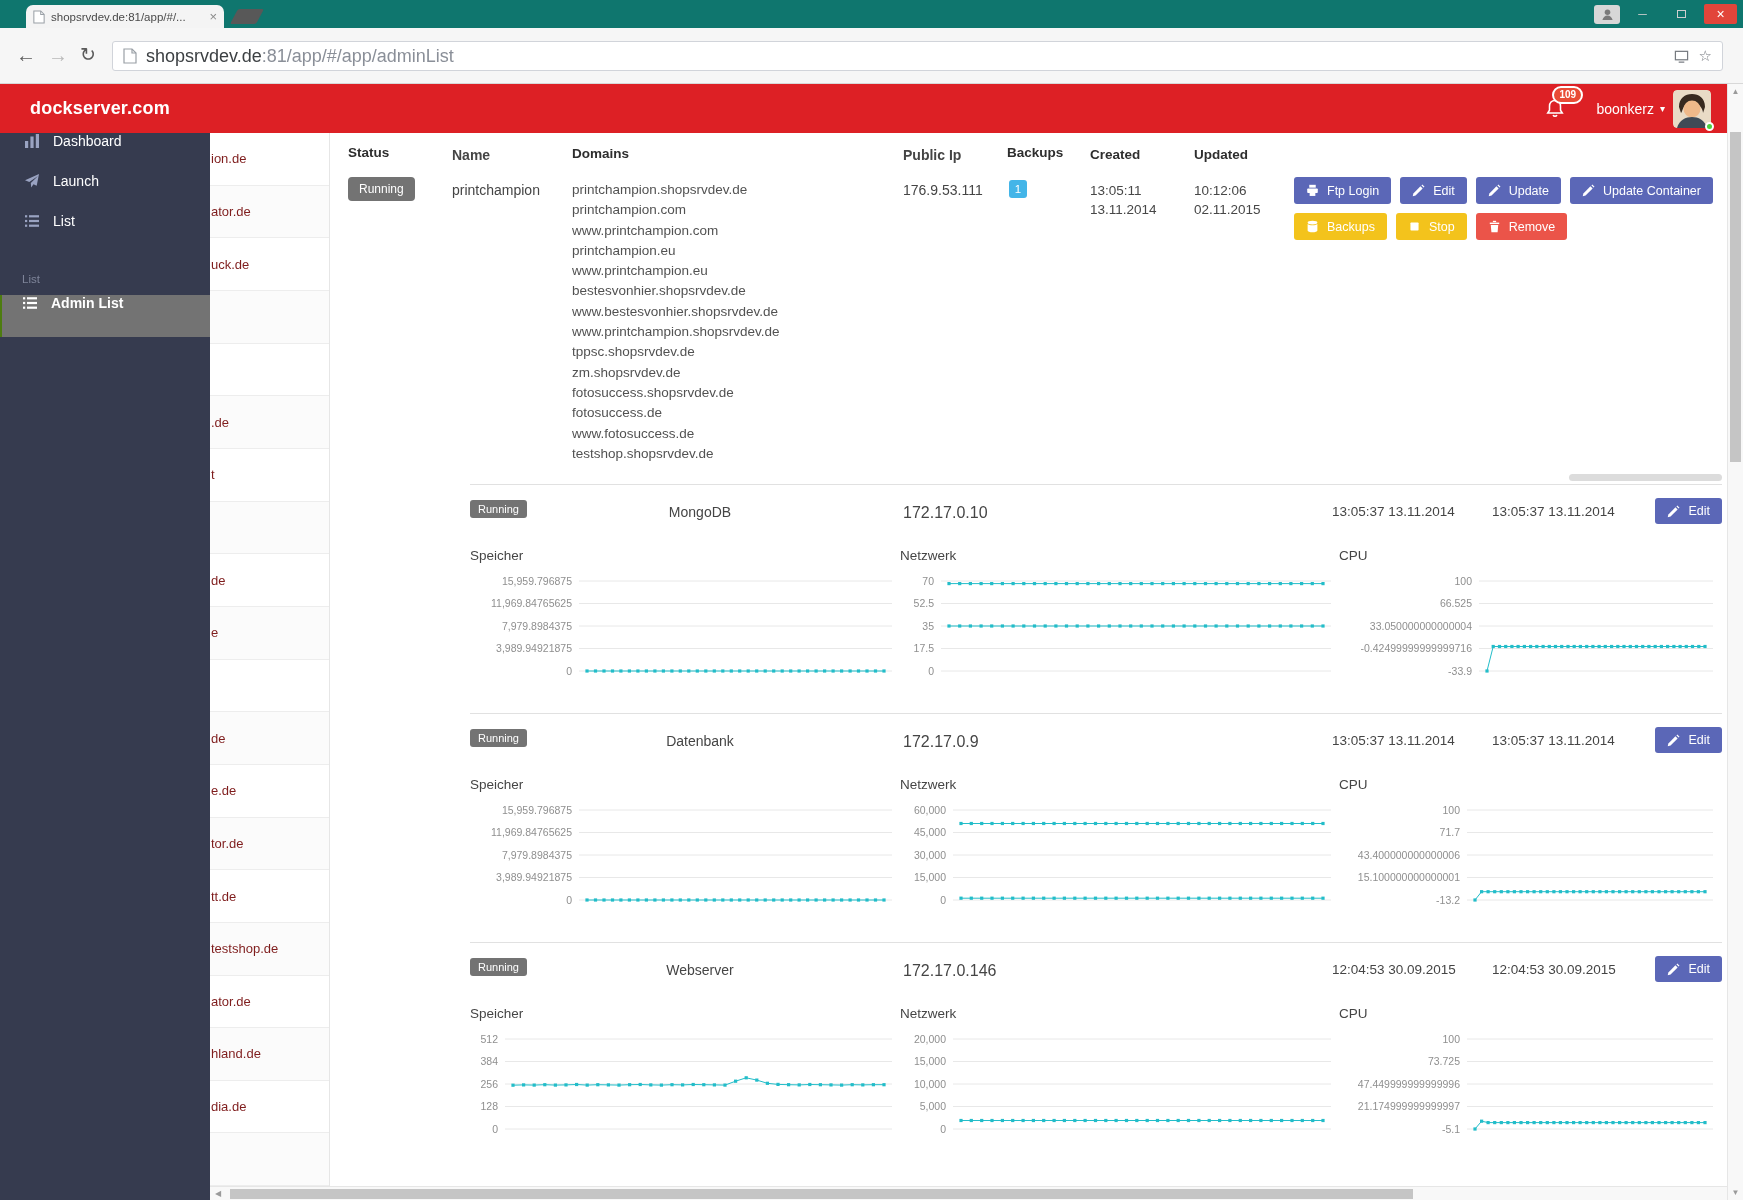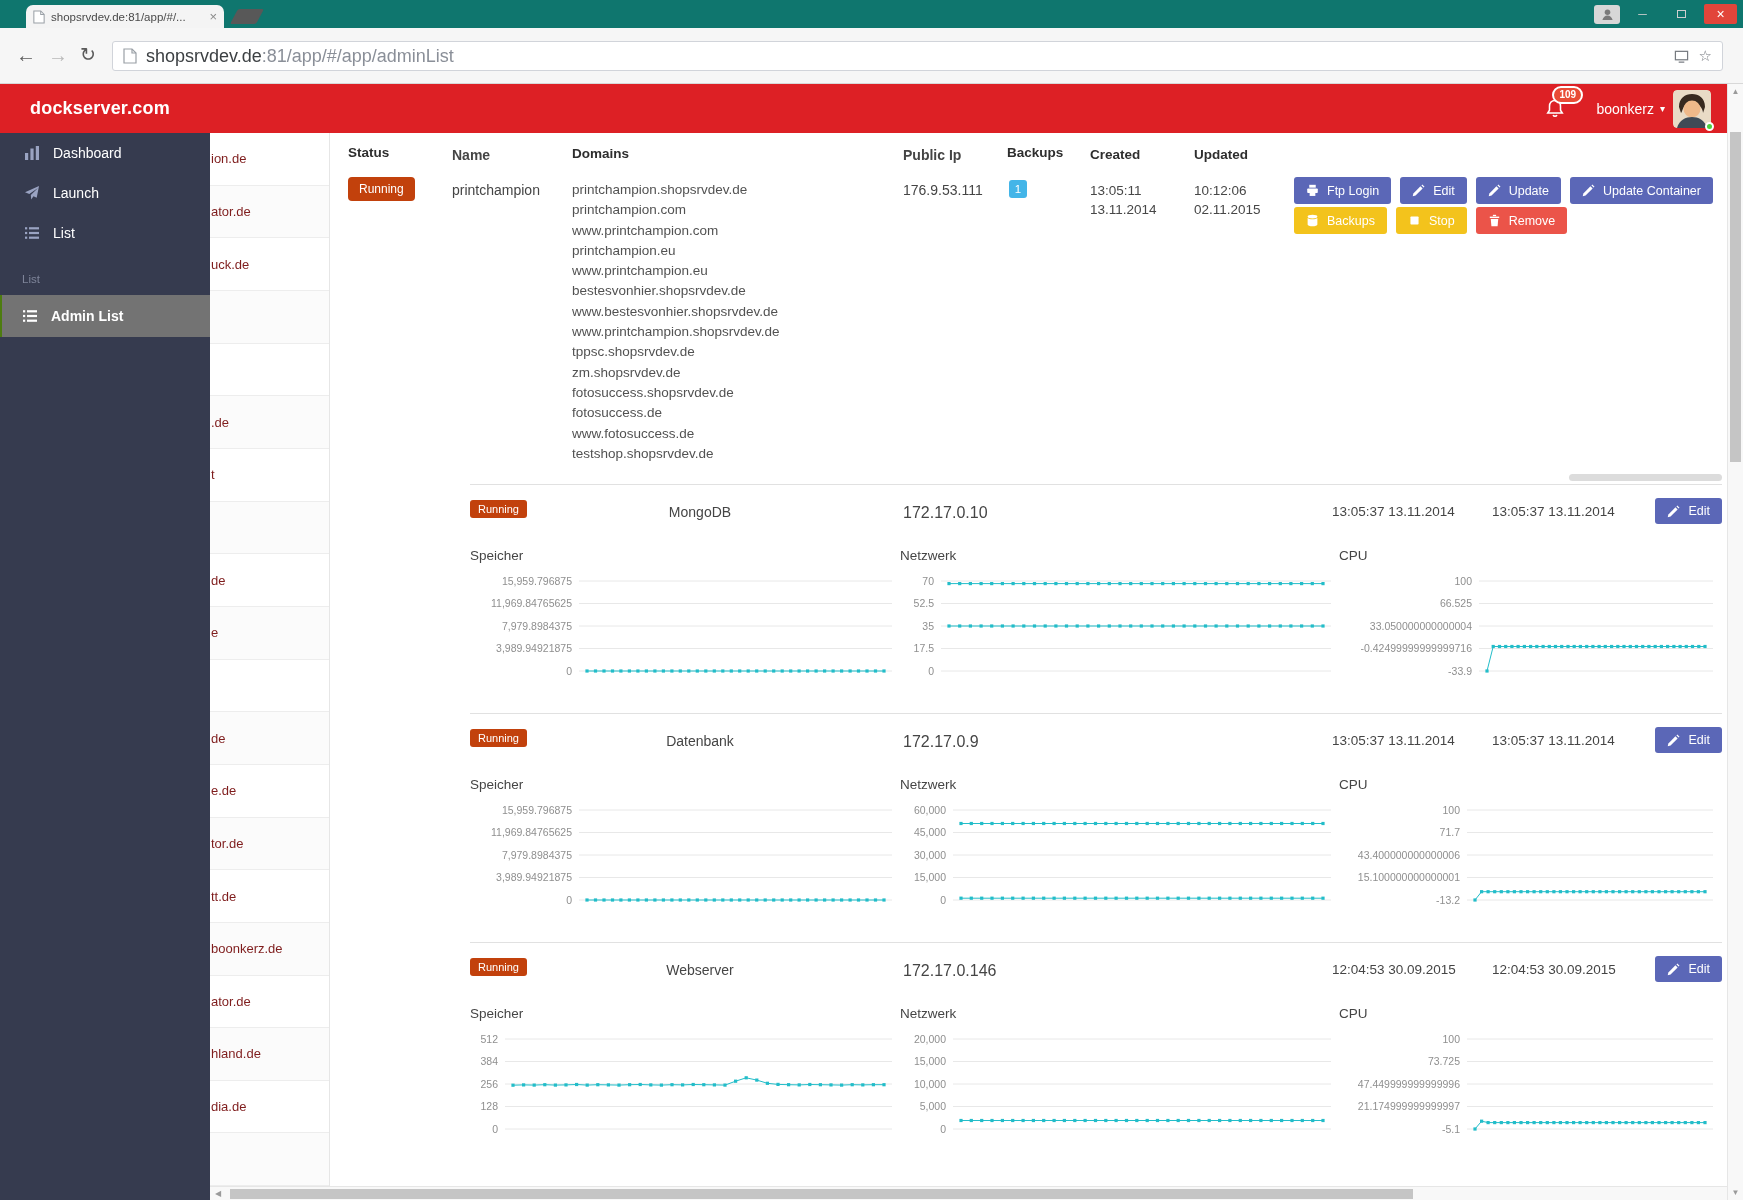--- a/index.html
+++ b/index.html
@@ -36,45 +36,45 @@
 .badge{position:absolute;top:-12px;left:8px;background:#e94b35;border:2px solid #fff;color:#fff;font-size:10px;font-weight:bold;border-radius:9px;padding:1px 5px;line-height:1.2}
 .userwrap{display:flex;align-items:center;margin-right:8px;cursor:pointer}
 .username{color:#fff;font-size:14px}
 .caret{color:#fff;font-size:10px;margin-left:6px}
 .avatar{position:relative;width:38px;height:38px;cursor:pointer}
 .avatar svg{display:block;border-radius:4px}
 .status-dot{position:absolute;right:-3px;bottom:-3px;width:9px;height:9px;background:#49d13c;border-radius:50%;border:2px solid #fff}
 
 .sidebar{position:absolute;left:0;top:133px;bottom:0;width:210px;background:#363b4f}
 .sb-label{color:#7e8499;font-size:11.5px;padding:20px 0 10px 22px}
-.sb-item{height:40px;display:flex;align-items:center;padding-left:24px;color:#fff;font-size:14px;cursor:pointer}
+.sb-item{height:40px;display:flex;padding-left:24px;color:#fff;font-size:14px;cursor:pointer}
 .sb-icon{width:16px;height:16px;margin-right:13px;color:#9aa3c2;display:flex}
 .sb-item.active{background:#737373;border-left:2px solid #4d7c0f;padding-left:20px;font-weight:bold;height:42px}
 .sb-item.active .sb-icon{color:#fff}
 .iconsvg svg{width:100%;height:100%;fill:currentColor;display:block}
 
 .applist{position:absolute;left:210px;top:133px;bottom:14px;width:120px;background:#fff;border-right:1px solid #e6e6e6;display:flex;flex-direction:column}
 .al-row{flex:1;border-bottom:1px solid #ededed;display:flex;align-items:center;padding-left:1px;font-size:13px;color:#7f1d1d;overflow:hidden;white-space:nowrap;cursor:pointer}
 .al-row:nth-child(even){background:#fbfbfb}
 
 .main{position:absolute;left:330px;right:16px;top:133px;bottom:14px;background:#fff;overflow:hidden;padding:0 5px 0 18px}
 .thead{display:flex;height:38px;align-items:center}
 .th{font-size:13.5px;font-weight:bold;color:#2e2e2e}
 .col-status{width:104px}.col-name{width:120px}.col-domains{width:331px}.col-ip{width:104px}
 .col-backups{width:83px}.col-created{width:104px}.col-updated{width:100px}.col-actions{flex:1}
 .trow{display:flex;align-items:flex-start;margin-top:6px}
-.pill{background:#c2410c;color:#fff;font-size:12px;border-radius:4px;padding:5px 11px;display:inline-block}
+.pill{background:#737373;color:#fff;font-size:12px;border-radius:4px;padding:5px 11px;display:inline-block}
 .pill.small{font-size:11px;padding:3px 8px;border-radius:3px}
 .col-name,.col-ip{font-size:14px;color:#454545;padding-top:5px}
 .domain{font-size:13.5px;color:#525252;line-height:20.3px}
 .col-domains{padding-top:3px}
 .bbadge{width:18px;height:18px;background:#43b5e8;color:#fff;font-size:11.5px;border-radius:3px;display:flex;align-items:center;justify-content:center;margin-top:3px;margin-left:2px}
 .dline{font-size:13.5px;color:#474747;line-height:19px}
 .col-created,.col-updated{padding-top:4px}
-.btn-row{display:flex;gap:9px;margin-bottom:3px}
+.btn-row{display:flex;gap:9px;margin-bottom:9px}
 .btn{display:inline-flex;align-items:center;height:27px;padding:0 12px;border:none;border-radius:3px;color:#fff;font-size:12.5px;font-family:inherit;cursor:pointer;white-space:nowrap}
 .btn.purple{background:#5b67b7}
 .btn.yellow{background:#f3c31c}
 .btn.red{background:#eb5449}
 .bicon{width:13px;height:13px;margin-right:8px;display:flex}
 .inner-scroll-thumb{width:153px;height:7px;border-radius:4px;background:#dcdcdc;margin:10px 0 0 auto}
 
 .cblock{margin-left:122px;border-top:1px solid #e1e1e1;padding:13px 0 30px;position:relative}
 #containers>.cblock:first-child{margin-top:3px}
 .crow{position:relative;height:28px}
@@ -232,21 +232,21 @@
       <div class="al-row">.de</div>
       <div class="al-row">t</div>
       <div class="al-row"></div>
       <div class="al-row">de</div>
       <div class="al-row">e</div>
       <div class="al-row"></div>
       <div class="al-row">de</div>
       <div class="al-row">e.de</div>
       <div class="al-row">tor.de</div>
       <div class="al-row">tt.de</div>
-      <div class="al-row">boonkerz.de</div>
+      <div class="al-row">testshop.de</div>
       <div class="al-row">ator.de</div>
       <div class="al-row">hland.de</div>
       <div class="al-row">dia.de</div>
       <div class="al-row"></div>
     </div>
 
   <div class="main">
     <div class="thead" id="thead">
         <div class="th col-status">Status</div>
         <div class="th col-name">Name</div>

